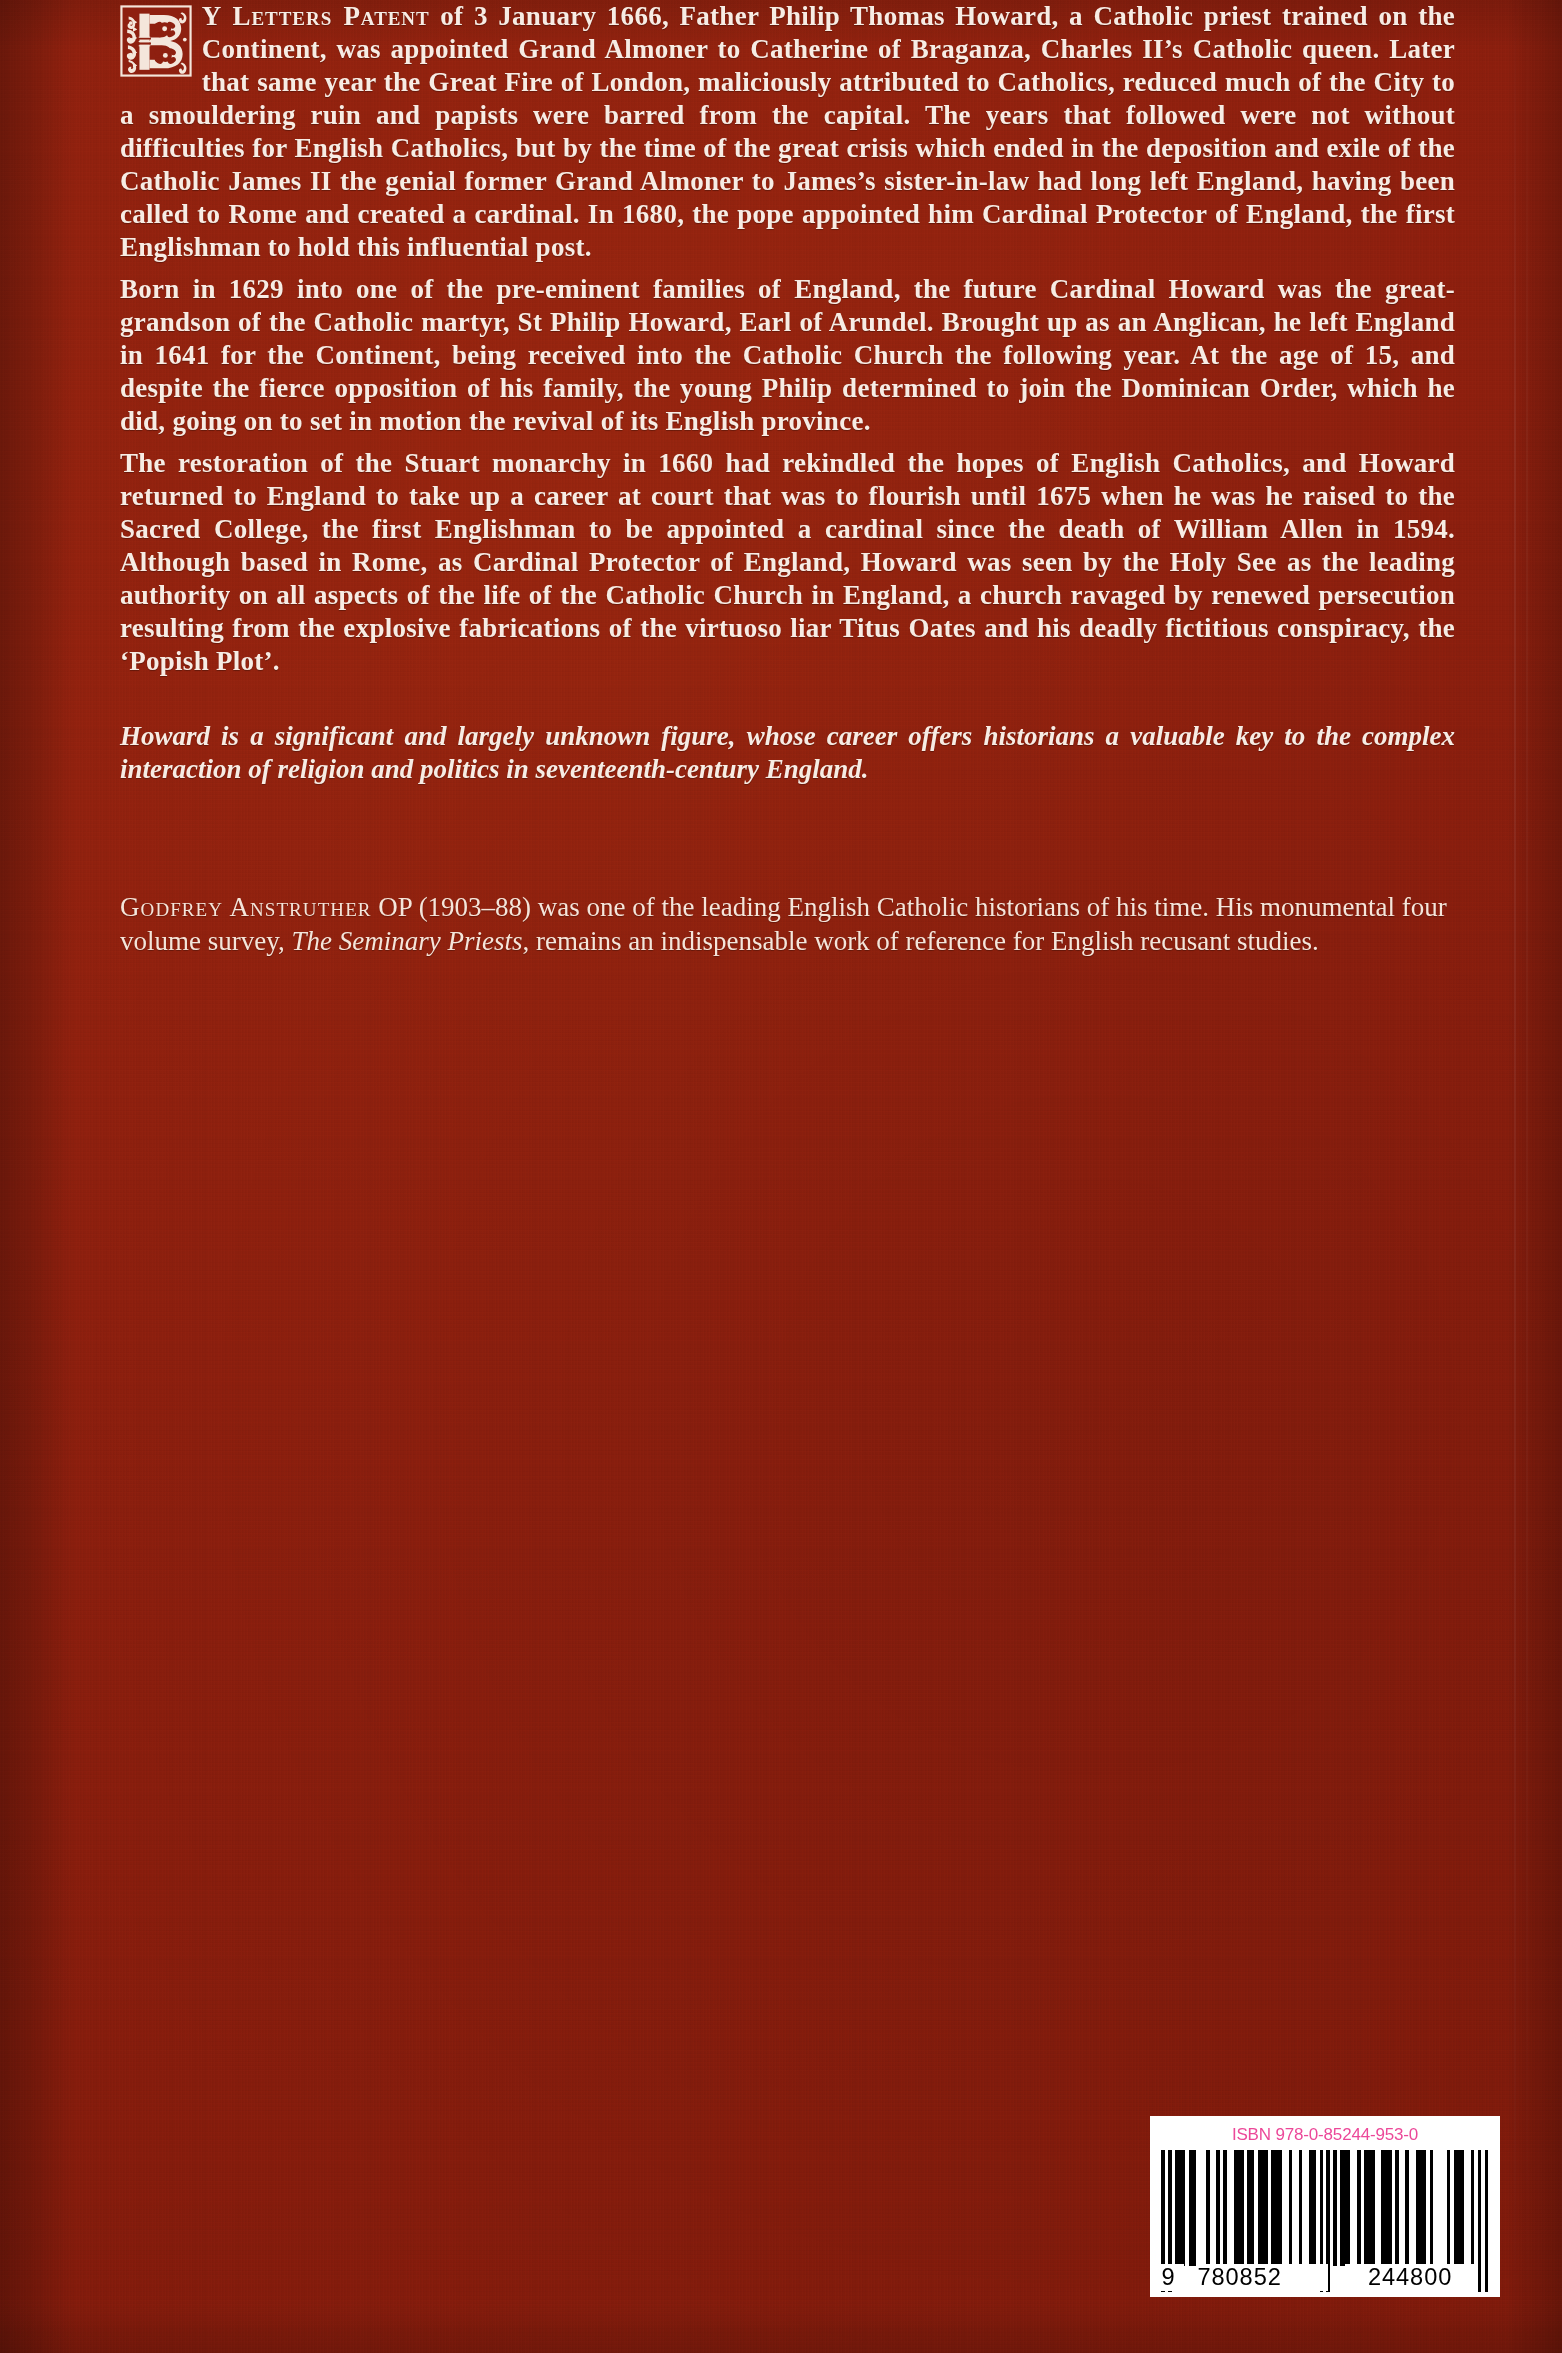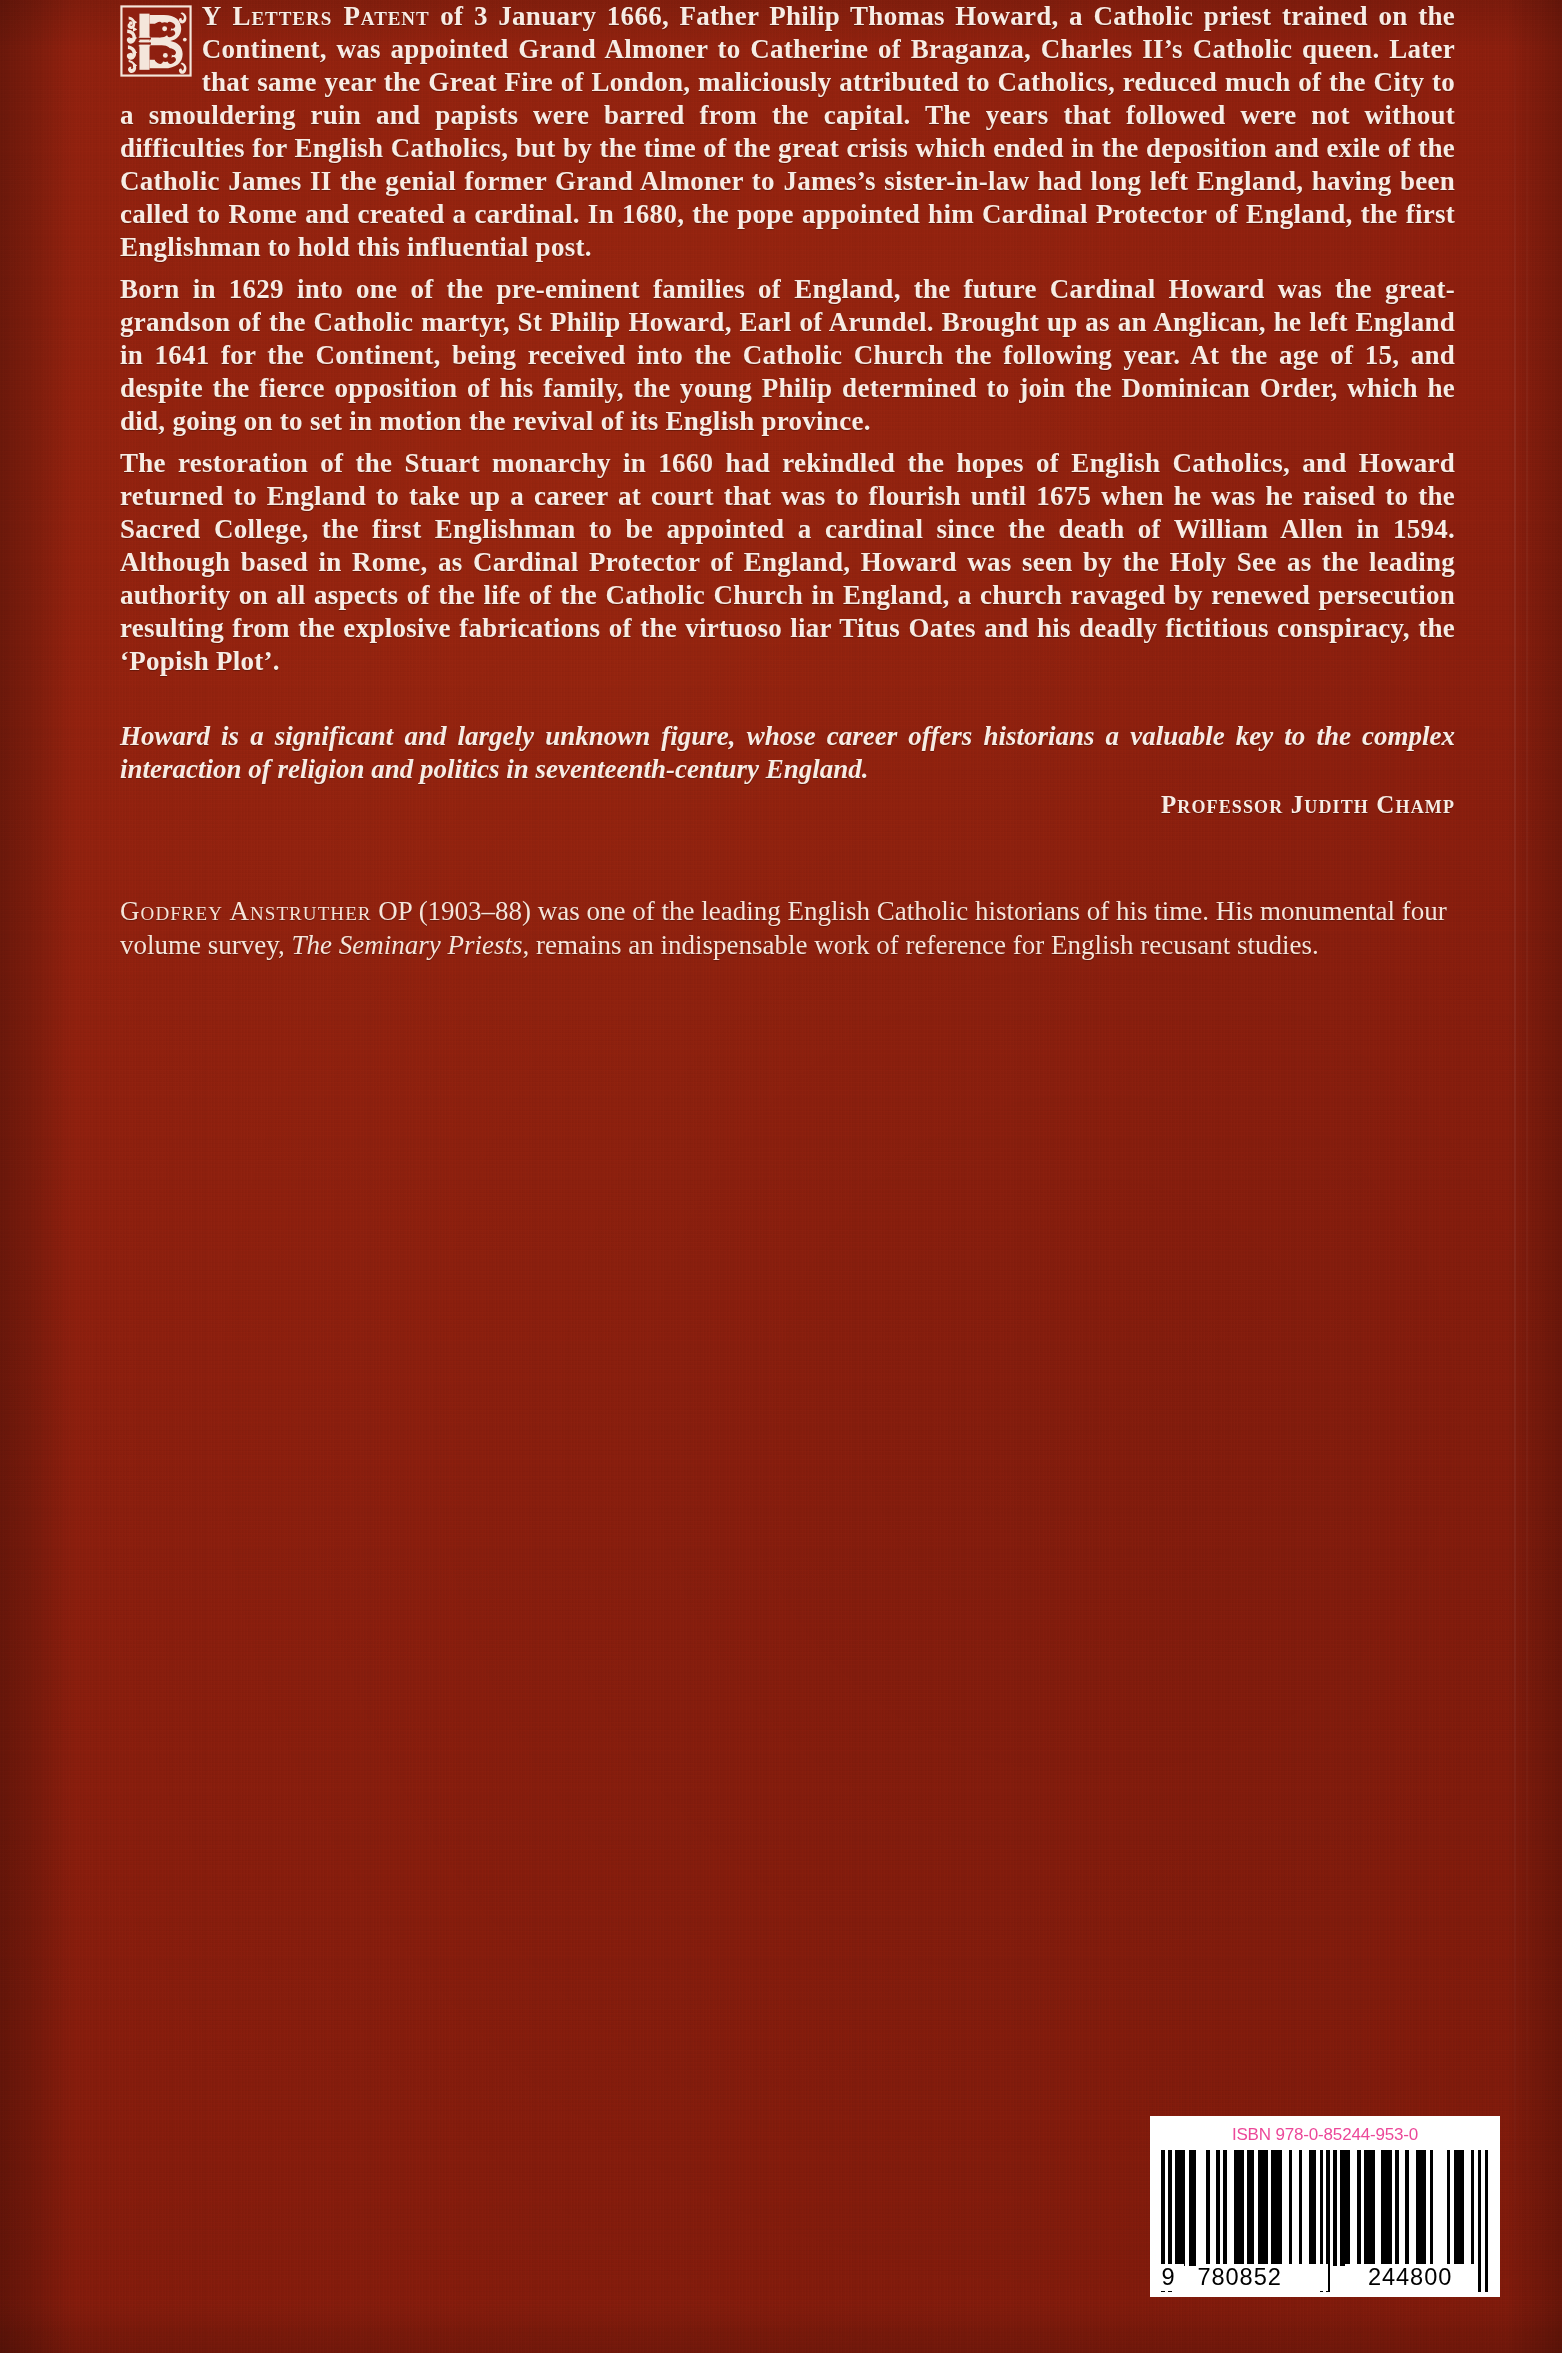--- a/index.html
+++ b/index.html
@@ -87,21 +87,21 @@
     color:#f7ece4;
     font-variant:small-caps;
     font-weight:700;
     font-size:25px;
     letter-spacing:.045em;
     text-shadow:0 0.8px 0.8px rgba(0,0,0,.30);
   }
 
   
   .bio{
-    margin-top:75px;
+    margin-top:104px;
     color:#f5e5da;
     font-weight:400;
     font-size:27px;
     line-height:34px;
     text-align:left;
     text-shadow:0 0.8px 0.8px rgba(0,0,0,.28);
   }
   .bio .name{font-variant:small-caps;letter-spacing:.04em;font-weight:400;}
   .bio em{font-style:italic;}
 
@@ -223,21 +223,20 @@
         </svg>
       </span><span class="sc">Y Letters Patent</span><span> of 3 January 1666, Father Philip Thomas Howard, a Catholic priest trained on the Continent, was appointed Grand Almoner to Catherine of Braganza, Charles II’s Catholic queen. Later that same year the Great Fire of London, maliciously attributed to Catholics, reduced much of the City to a smouldering ruin and papists were barred from the capital. The years that followed were not without difficulties for English Catholics, but by the time of the great crisis which ended in the deposition and exile of the Catholic James II the genial former Grand Almoner to James’s sister-in-law had long left England, having been called to Rome and created a cardinal. In 1680, the pope appointed him Cardinal Protector of England, the first Englishman to hold this influential post.</span>
     </p>
 
     <p class="blurb">Born in 1629 into one of the pre-eminent families of England, the future Cardinal Howard was the great-grandson of the Catholic martyr, St Philip Howard, Earl of Arundel. Brought up as an Anglican, he left England in 1641 for the Continent, being received into the Catholic Church the following year. At the age of 15, and despite the fierce opposition of his family, the young Philip determined to join the Dominican Order, which he did, going on to set in motion the revival of its English province.</p>
 
     <p class="blurb">The restoration of the Stuart monarchy in 1660 had rekindled the hopes of English Catholics, and Howard returned to England to take up a career at court that was to flourish until 1675 when he was he raised to the Sacred College, the first Englishman to be appointed a cardinal since the death of William Allen in 1594. Although based in Rome, as Cardinal Protector of England, Howard was seen by the Holy See as the leading authority on all aspects of the life of the Catholic Church in England, a church ravaged by renewed persecution resulting from the explosive fabrications of the virtuoso liar Titus Oates and his deadly fictitious conspiracy, the ‘Popish Plot’.</p>
 
     <div class="quote-wrap">
       <p class="quote">Howard is a significant and largely unknown figure, whose career offers historians a valuable key to the complex interaction of religion and politics in seventeenth-century England.</p>
-      <div class="attrib">Professor Judith Champ</div>
     </div>
 
     <p class="bio"><span class="name">Godfrey Anstruther</span><span> OP</span><span> (1903–88) was one of the leading English Catholic historians of his time. His monumental four volume survey, </span><em>The Seminary Priests</em><span>, remains an indispensable work of reference for English recusant studies.</span></p>
 
   </div>
 
 
   <div class="barcode-block">
     <div class="isbn-line">ISBN 978-0-85244-953-0</div>
     <div class="bars" id="bars">

